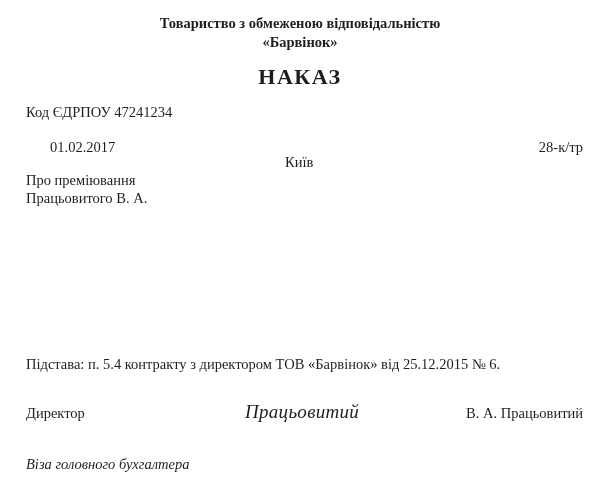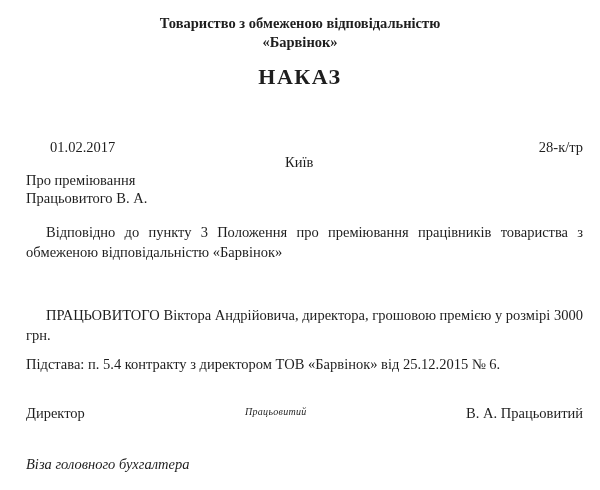--- a/index.html
+++ b/index.html
@@ -37,49 +37,48 @@
     .para {
       position: absolute;
       left: 26px;
       width: 557px;
       line-height: 20px;
       text-align: justify;
       text-indent: 20px;
     }
     .sig-script {
       font-style: italic;
-      font-size: 10px;
+      font-size: 19px;
       letter-spacing: 0.3px;
     }
     .italic {
       font-style: italic;
     }
   </style>
 </head>
 <body>
 
 <div class="doc">
 
   <div class="line center" style="top:14px;">Товариство з обмеженою відповідальністю</div>
   <div class="line center" style="top:33px;">«Барвінок»</div>
 
   <div class="line center title" style="top:68px;">НАКАЗ</div>
 
+  <div class="line" style="top:103px; left:26px;">Код ЄДРПОУ 47241234</div>
 
   <div class="line" style="top:138px; left:26px;margin-left:24px;">01.02.2017</div>
   <div class="line" style="top:153px; left:285px;text-align:right;">Київ</div>
   <div class="line" style="top:138px; right:17px;">28-к/тр</div>
 
   <div class="line" style="top:171px; left:26px;">Про преміювання</div>
   <div class="line" style="top:189px; left:26px;">Працьовитого В. А.</div>
 
-  <div class="para" style="top:222px;">Відповідно до пункту 3 Положення про преміювання працівників товариства з обмеженою відповідальністю «Барвінок»</div>
 
 
-  <div class="para" style="top:305px;">ПРАЦЬОВИТОГО Віктора Андрійовича, директора, грошовою премією у розмірі 3000 грн.</div>
 
   <div class="line" style="top:355px; left:26px;text-align:center;">Підстава: п. 5.4 контракту з директором ТОВ «Барвінок» від 25.12.2015 № 6.</div>
 
   <div class="line" style="top:404px; left:26px;">Директор</div>
   <div class="line sig-script" style="top:403px; left:245px;">Працьовитий</div>
   <div class="line" style="top:404px; right:17px;">В. А. Працьовитий</div>
 
   <div class="line italic" style="top:455px; left:26px;text-align:center;">Віза головного бухгалтера</div>
 
 </div>

